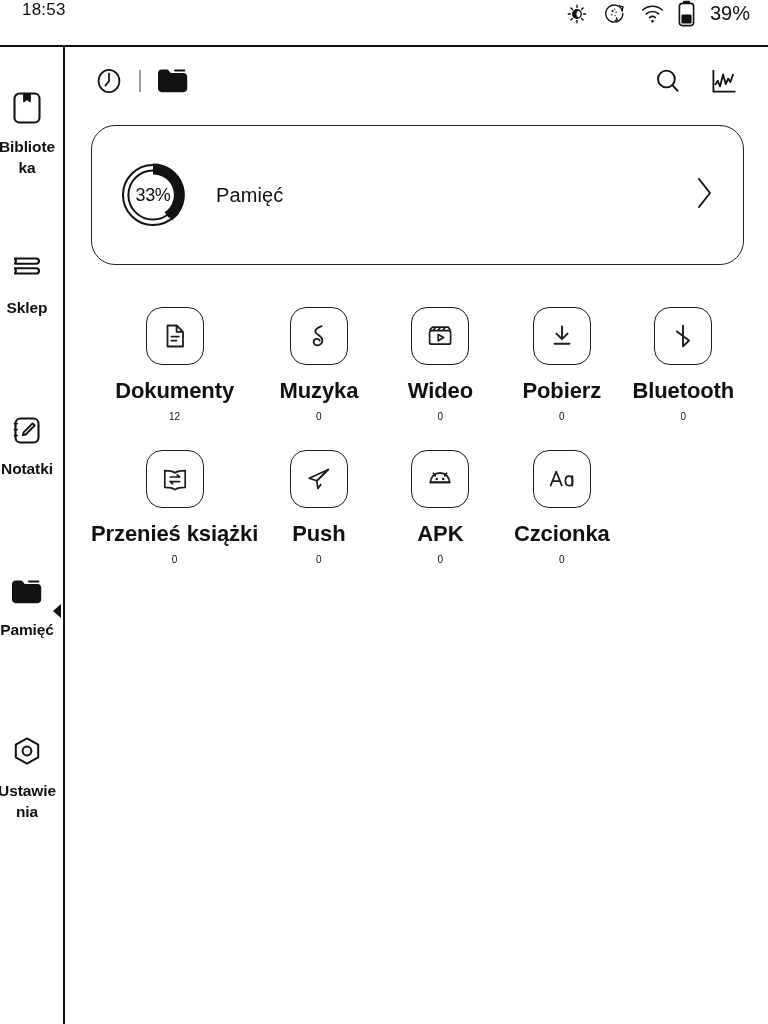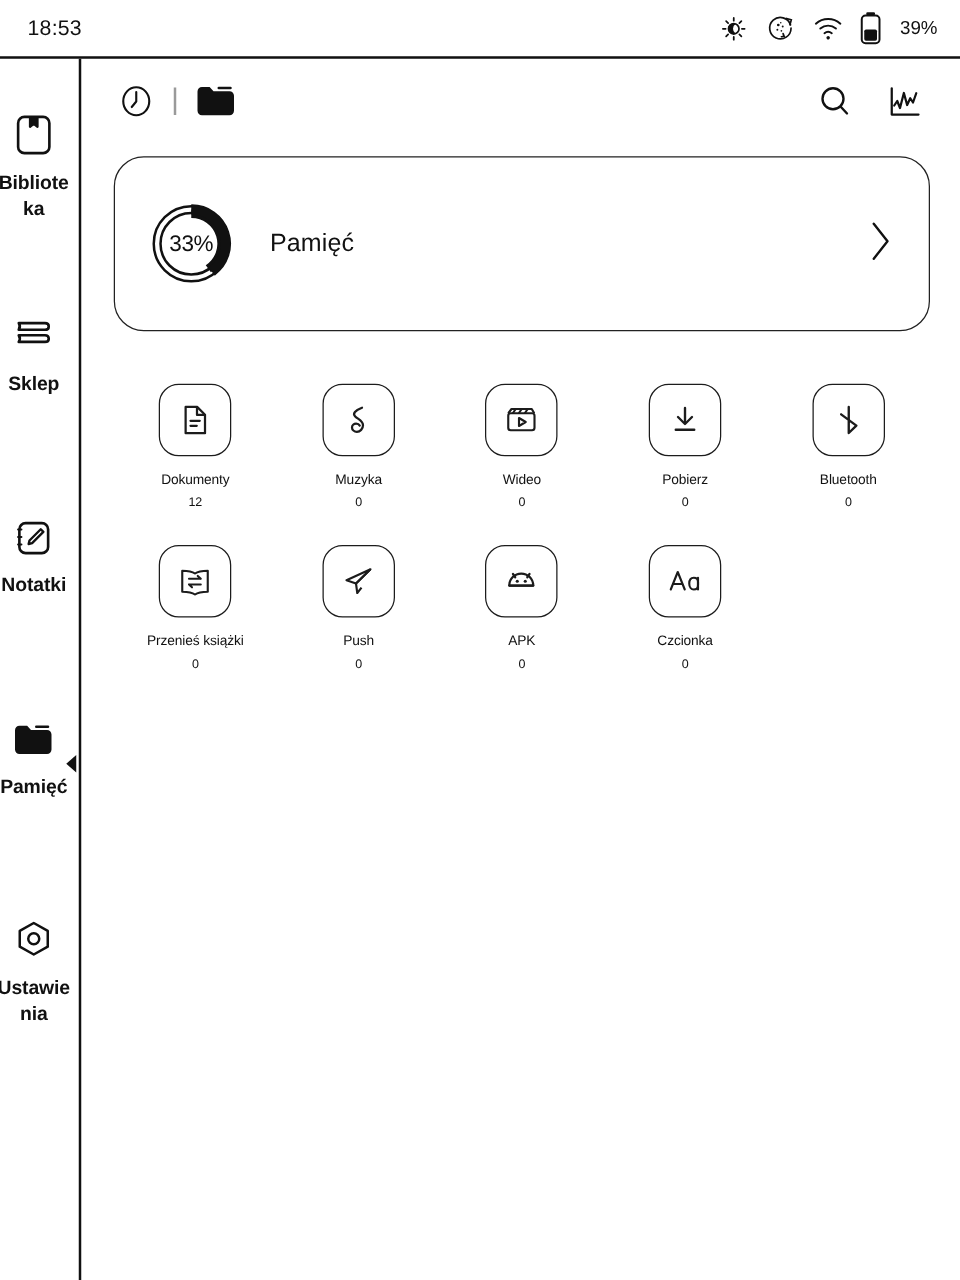--- a/index.html
+++ b/index.html
@@ -22,38 +22,38 @@
     display: flex;
     flex-direction: column;
   }
 
   
   .statusbar {
     height: 47px;
     flex: 0 0 47px;
     border-bottom: 2px solid #111;
     display: flex;
-    align-items: center;
+    align-items: flex-start;
     justify-content: space-between;
     padding: 0 18px 0 22px;
     box-sizing: border-box;
   }
   .status-time {
     font-size: 17px;
     font-weight: 400;
     letter-spacing: .2px;
   }
   .status-right {
     display: flex;
     align-items: center;
     gap: 13px;
   }
   .status-right svg { display: block; }
   .battery-pct {
-    font-size: 15px;
+    font-size: 20px;
     margin-left: 2px;
   }
 
   
   .body-split {
     flex: 1 1 auto;
     display: flex;
     min-height: 0;
   }
 
@@ -212,24 +212,25 @@
     border: 1.8px solid #1c1c1c;
     border-radius: 16px;
     box-sizing: border-box;
     display: flex;
     align-items: center;
     justify-content: center;
   }
   .cat-icon svg { display: block; }
   .cat-name {
     margin-top: 13px;
-    font-size: 11px;
+    font-size: 22px;
     letter-spacing: -.1px;
     text-align: center;
     white-space: nowrap;
+    font-weight: bold;
   }
   .cat-count {
     margin-top: 7px;
     font-size: 10px;
     text-align: center;
   }
 </style>
 </head>
 <body>
 

